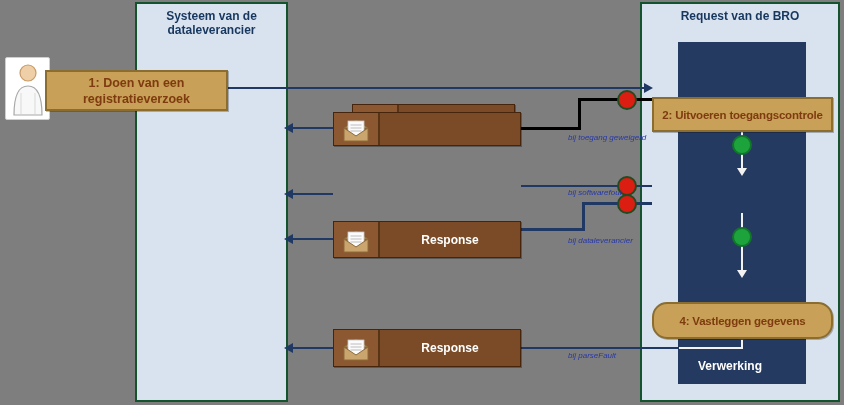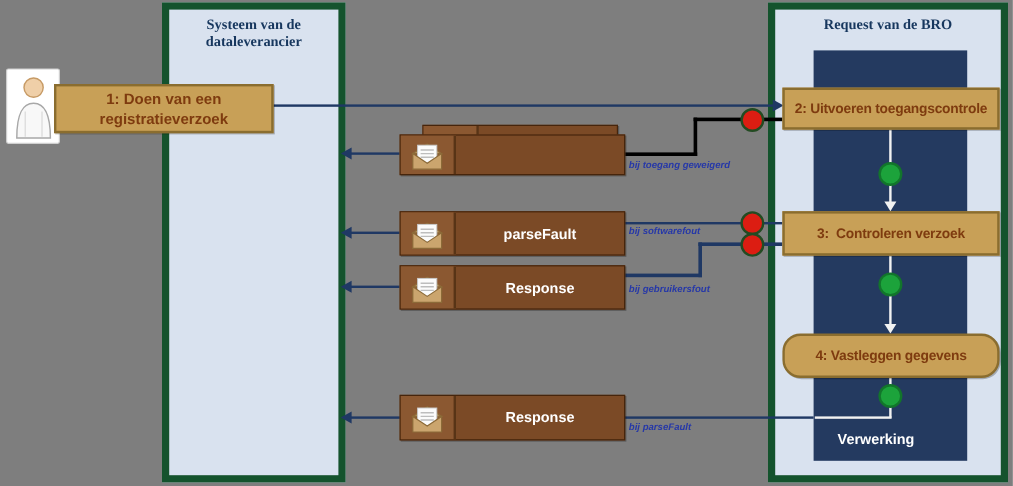--- a/index.html
+++ b/index.html
@@ -1,19 +1,19 @@
 <!DOCTYPE html>
 <html><head>
 <meta charset="utf-8">
 <style>
   html,body{margin:0;padding:0;}
   body{font-family:"Liberation Sans",sans-serif;}
   #canvas{position:relative;width:844px;height:405px;background:#7e7e7e;overflow:hidden;}
 
-  .lane{position:absolute;box-sizing:border-box;background:#d9e2ef;border:6px solid #14532d;font-family:Liberation Serif, serif;}
+  .lane{position:absolute;box-sizing:border-box;background:#d9e2ef;border:2px solid #14532d;}
   .lane-title{position:absolute;left:0;right:0;top:5px;text-align:center;font-weight:bold;
               font-size:12px;line-height:14px;color:#17375e;padding:0 10px;}
 
   .proc-rect{position:absolute;background:#243a60;}
   .proc-label{position:absolute;text-align:center;color:#ffffff;font-weight:bold;font-size:12px;z-index:3;}
 
   .actor{position:absolute;background:#ffffff;border:1px solid #cfcfcf;border-radius:2px;
          display:flex;align-items:center;justify-content:center;z-index:4;}
 
   .line{position:absolute;z-index:2;}
@@ -27,31 +27,31 @@
   .arr-down{border-left:5px solid transparent;border-right:5px solid transparent;border-top:8px solid #f2f2f2;}
 
   .dot{position:absolute;width:16px;height:16px;border-radius:50%;z-index:3;}
   .dot-red{background:#dc1d12;border:2px solid #234b22;}
   .dot-green{background:#1ca33b;border:2px solid #12752b;}
 
   .activity{position:absolute;box-sizing:border-box;background:#c8a057;border:2px solid #8a6d2f;
             color:#7e3b0f;font-weight:bold;display:flex;align-items:center;justify-content:center;
             text-align:center;z-index:4;box-shadow:1px 1px 0 rgba(0,0,0,.25);}
   .activity.multiline{font-size:12.5px;line-height:16px;padding:0 6px;}
-  .activity.single{font-size:11.5px;white-space:nowrap;letter-spacing:-0.2px;}
+  .activity.single{font-size:11.5px;white-space:nowrap;letter-spacing:-0.2px;margin-top:24px;}
 
   .message{position:absolute;box-sizing:border-box;background:#7b4a26;border:1px solid #46250c;
            display:flex;align-items:stretch;z-index:4;box-shadow:1px 1px 0 rgba(0,0,0,.3);}
   .msg-icon{width:44px;background:#8b5831;border-right:2px solid #5834164;border-right:2px solid #583416;
             display:flex;align-items:center;justify-content:center;flex:none;}
   .msg-label{flex:1;display:flex;align-items:center;justify-content:center;color:#ffffff;
              font-weight:bold;font-size:12px;}
 
-  .annotation{position:absolute;color:#2638a8;font-size:8px;font-style:italic;font-weight:bold;
-              white-space:nowrap;z-index:5;}
+  .annotation{position:absolute;color:#2638a8;font-size:8px;font-style:italic;font-weight:normal;
+              white-space:nowrap;z-index:5;margin-left:44px;}
 </style>
 </head>
 <body>
 
 <div id="canvas">
 
   <div class="lane" style="left:135px;top:2px;width:153px;height:400px;">
     <div class="lane-title">Systeem van de dataleverancier</div>
   </div>
   <div class="lane" style="left:640px;top:2px;width:200px;height:400px;">
@@ -106,23 +106,20 @@
 
   <div class="line white" style="left:741px;top:315px;width:2px;height:33px;"></div>
   <div class="dot dot-green" style="left:732px;top:320px;"></div>
 
   <div class="activity multiline" style="left:45px;top:70px;width:183px;height:41px;">
     <span>1: Doen van een registratieverzoek</span>
   </div>
   <div class="activity single" style="left:652px;top:73px;width:181px;height:35px;">
     <span>2: Uitvoeren toegangscontrole</span>
   </div>
-  <div class="activity single" style="left:652px;top:176px;width:181px;height:37px;">
-    <span>3:&nbsp; Controleren verzoek</span>
-  </div>
   <div class="activity single" style="left:652px;top:278px;width:181px;height:37px;border-radius:15px;">
     <span>4: Vastleggen gegevens</span>
   </div>
 
   <div class="message" style="left:352px;top:72px;width:163px;height:33px;margin-top:32px;">
     <div class="msg-icon">
       <svg width="30" height="26" viewBox="0 0 30 26">
         <polygon points="3,12 15,4 27,12" fill="#b89460" stroke="#8c6a38" stroke-width="1"></polygon>
         <rect x="7" y="5" width="16" height="15" fill="#fbfbfb" stroke="#c9c9c9" stroke-width="0.8"></rect>
         <path d="M9.5,9 h11 M9.5,12 h11 M9.5,15 h11" stroke="#bdbdbd" stroke-width="1.2"></path>
@@ -136,31 +133,20 @@
     <div class="msg-icon">
       <svg width="30" height="26" viewBox="0 0 30 26">
         <polygon points="3,12 15,4 27,12" fill="#b89460" stroke="#8c6a38" stroke-width="1"></polygon>
         <rect x="7" y="5" width="16" height="15" fill="#fbfbfb" stroke="#c9c9c9" stroke-width="0.8"></rect>
         <path d="M9.5,9 h11 M9.5,12 h11 M9.5,15 h11" stroke="#bdbdbd" stroke-width="1.2"></path>
         <polygon points="3,12 15,20 27,12 27,25 3,25" fill="#cba56e" stroke="#8c6a38" stroke-width="1"></polygon>
       </svg>
     </div>
   </div>
 
-  <div class="message" style="left:333px;top:176px;width:188px;height:37px;">
-    <div class="msg-icon">
-      <svg width="30" height="26" viewBox="0 0 30 26">
-        <polygon points="3,12 15,4 27,12" fill="#b89460" stroke="#8c6a38" stroke-width="1"></polygon>
-        <rect x="7" y="5" width="16" height="15" fill="#fbfbfb" stroke="#c9c9c9" stroke-width="0.8"></rect>
-        <path d="M9.5,9 h11 M9.5,12 h11 M9.5,15 h11" stroke="#bdbdbd" stroke-width="1.2"></path>
-        <polygon points="3,12 15,20 27,12 27,25 3,25" fill="#cba56e" stroke="#8c6a38" stroke-width="1"></polygon>
-      </svg>
-    </div>
-    <div class="msg-label">parseFault</div>
-  </div>
 
   <div class="message" style="left:333px;top:221px;width:188px;height:37px;">
     <div class="msg-icon">
       <svg width="30" height="26" viewBox="0 0 30 26">
         <polygon points="3,12 15,4 27,12" fill="#b89460" stroke="#8c6a38" stroke-width="1"></polygon>
         <rect x="7" y="5" width="16" height="15" fill="#fbfbfb" stroke="#c9c9c9" stroke-width="0.8"></rect>
         <path d="M9.5,9 h11 M9.5,12 h11 M9.5,15 h11" stroke="#bdbdbd" stroke-width="1.2"></path>
         <polygon points="3,12 15,20 27,12 27,25 3,25" fill="#cba56e" stroke="#8c6a38" stroke-width="1"></polygon>
       </svg>
     </div>
@@ -174,16 +160,16 @@
         <rect x="7" y="5" width="16" height="15" fill="#fbfbfb" stroke="#c9c9c9" stroke-width="0.8"></rect>
         <path d="M9.5,9 h11 M9.5,12 h11 M9.5,15 h11" stroke="#bdbdbd" stroke-width="1.2"></path>
         <polygon points="3,12 15,20 27,12 27,25 3,25" fill="#cba56e" stroke="#8c6a38" stroke-width="1"></polygon>
       </svg>
     </div>
     <div class="msg-label">Response</div>
   </div>
 
   <div class="annotation" style="left:524px;top:133px;">bij toegang geweigerd</div>
   <div class="annotation" style="left:524px;top:188px;">bij softwarefout</div>
-  <div class="annotation" style="left:524px;top:236px;">bij gebruikersfout</div>
+  <div class="annotation" style="left:524px;top:236px;">bij dataleverancier</div>
   <div class="annotation" style="left:524px;top:351px;">bij parseFault</div>
 
 </div>
 
 </body></html>

